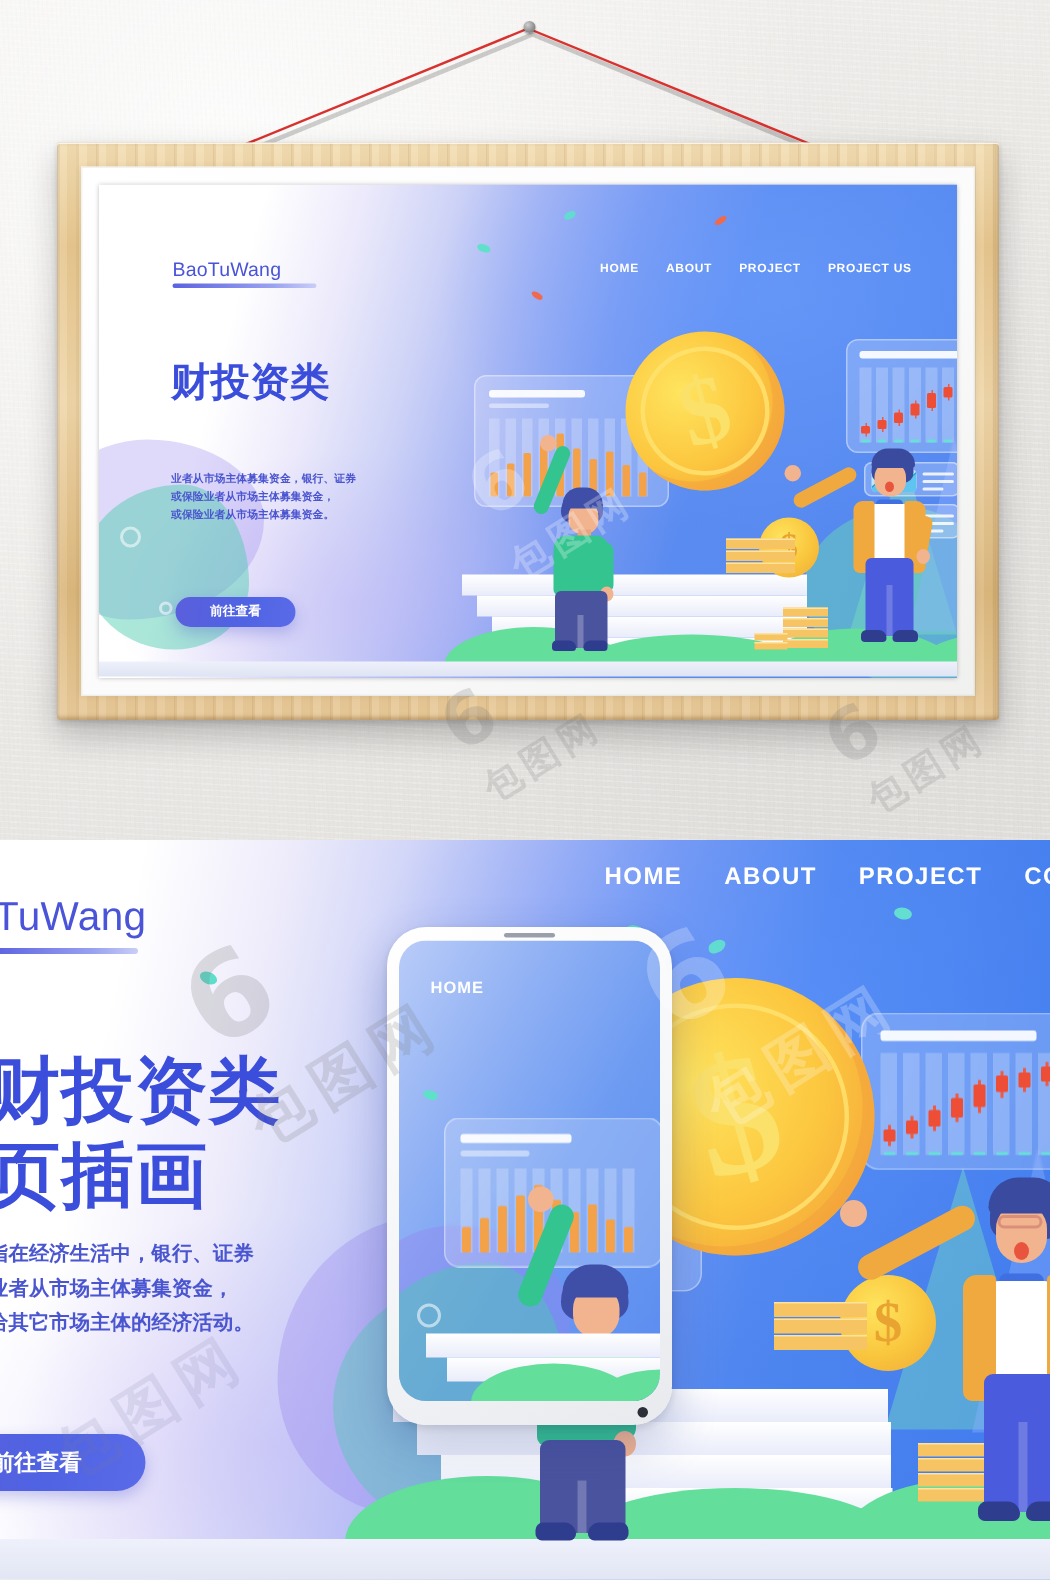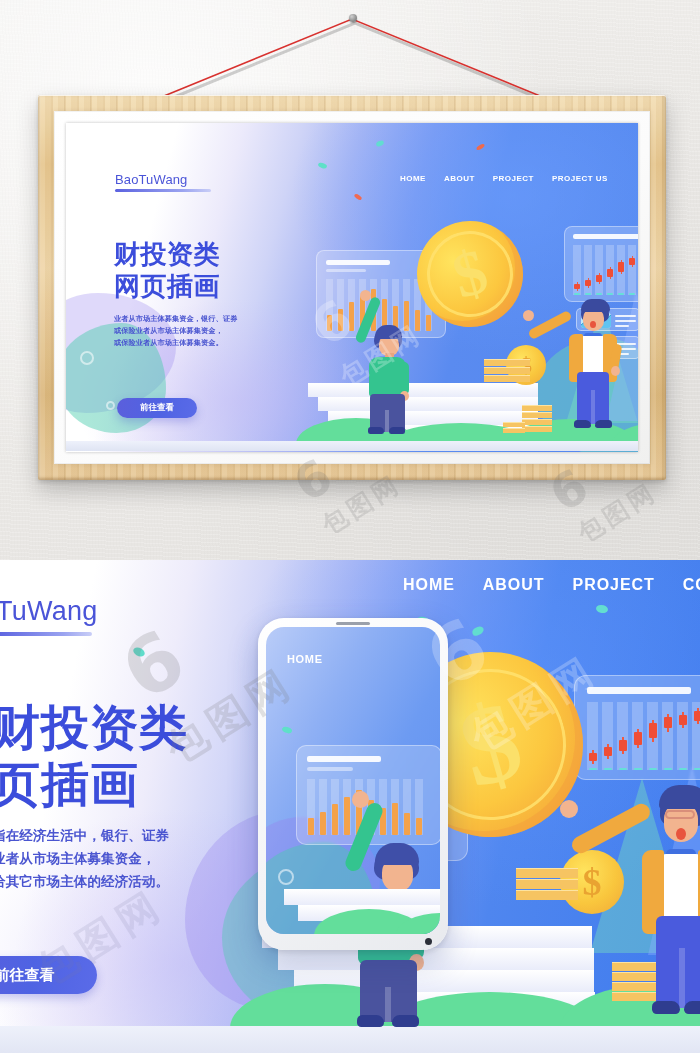--- a/index.html
+++ b/index.html
@@ -233,21 +233,20 @@
           <div class="logo-underline" style="left:49px;top:66px;width:96px;height:2.5px;"></div>
 
           <nav class="nav" style="left:334px;top:51px;font-size:8px;">
             <a style="margin-right:18px;">HOME</a>
             <a style="margin-right:18px;">ABOUT</a>
             <a style="margin-right:18px;">PROJECT</a>
             <a>PROJECT US</a>
           </nav>
 
           <div class="headline" style="left:48px;top:116px;font-size:26px;">财投资类</div>
-          <div class="headline" style="left:48px;top:148px;font-size:26px;">网页插画</div>
 
           <div class="subtext" style="left:48px;top:190px;font-size:7.2px;">业者从市场主体募集资金，银行、证券</div>
           <div class="subtext" style="left:48px;top:202px;font-size:7.2px;">或保险业者从市场主体募集资金，</div>
           <div class="subtext" style="left:48px;top:214px;font-size:7.2px;">或保险业者从市场主体募集资金。</div>
 
           <div class="cta" style="left:51px;top:275px;width:80px;height:20px;font-size:8.5px;">前往查看</div>
 
           <div class="panel" style="left:250px;top:127px;width:130px;height:88px;">
             <div class="panel-title" style="left:9px;top:9px;width:64px;height:5px;"></div>
             <div class="panel-sub" style="left:9px;top:18px;width:40px;height:3px;"></div>

